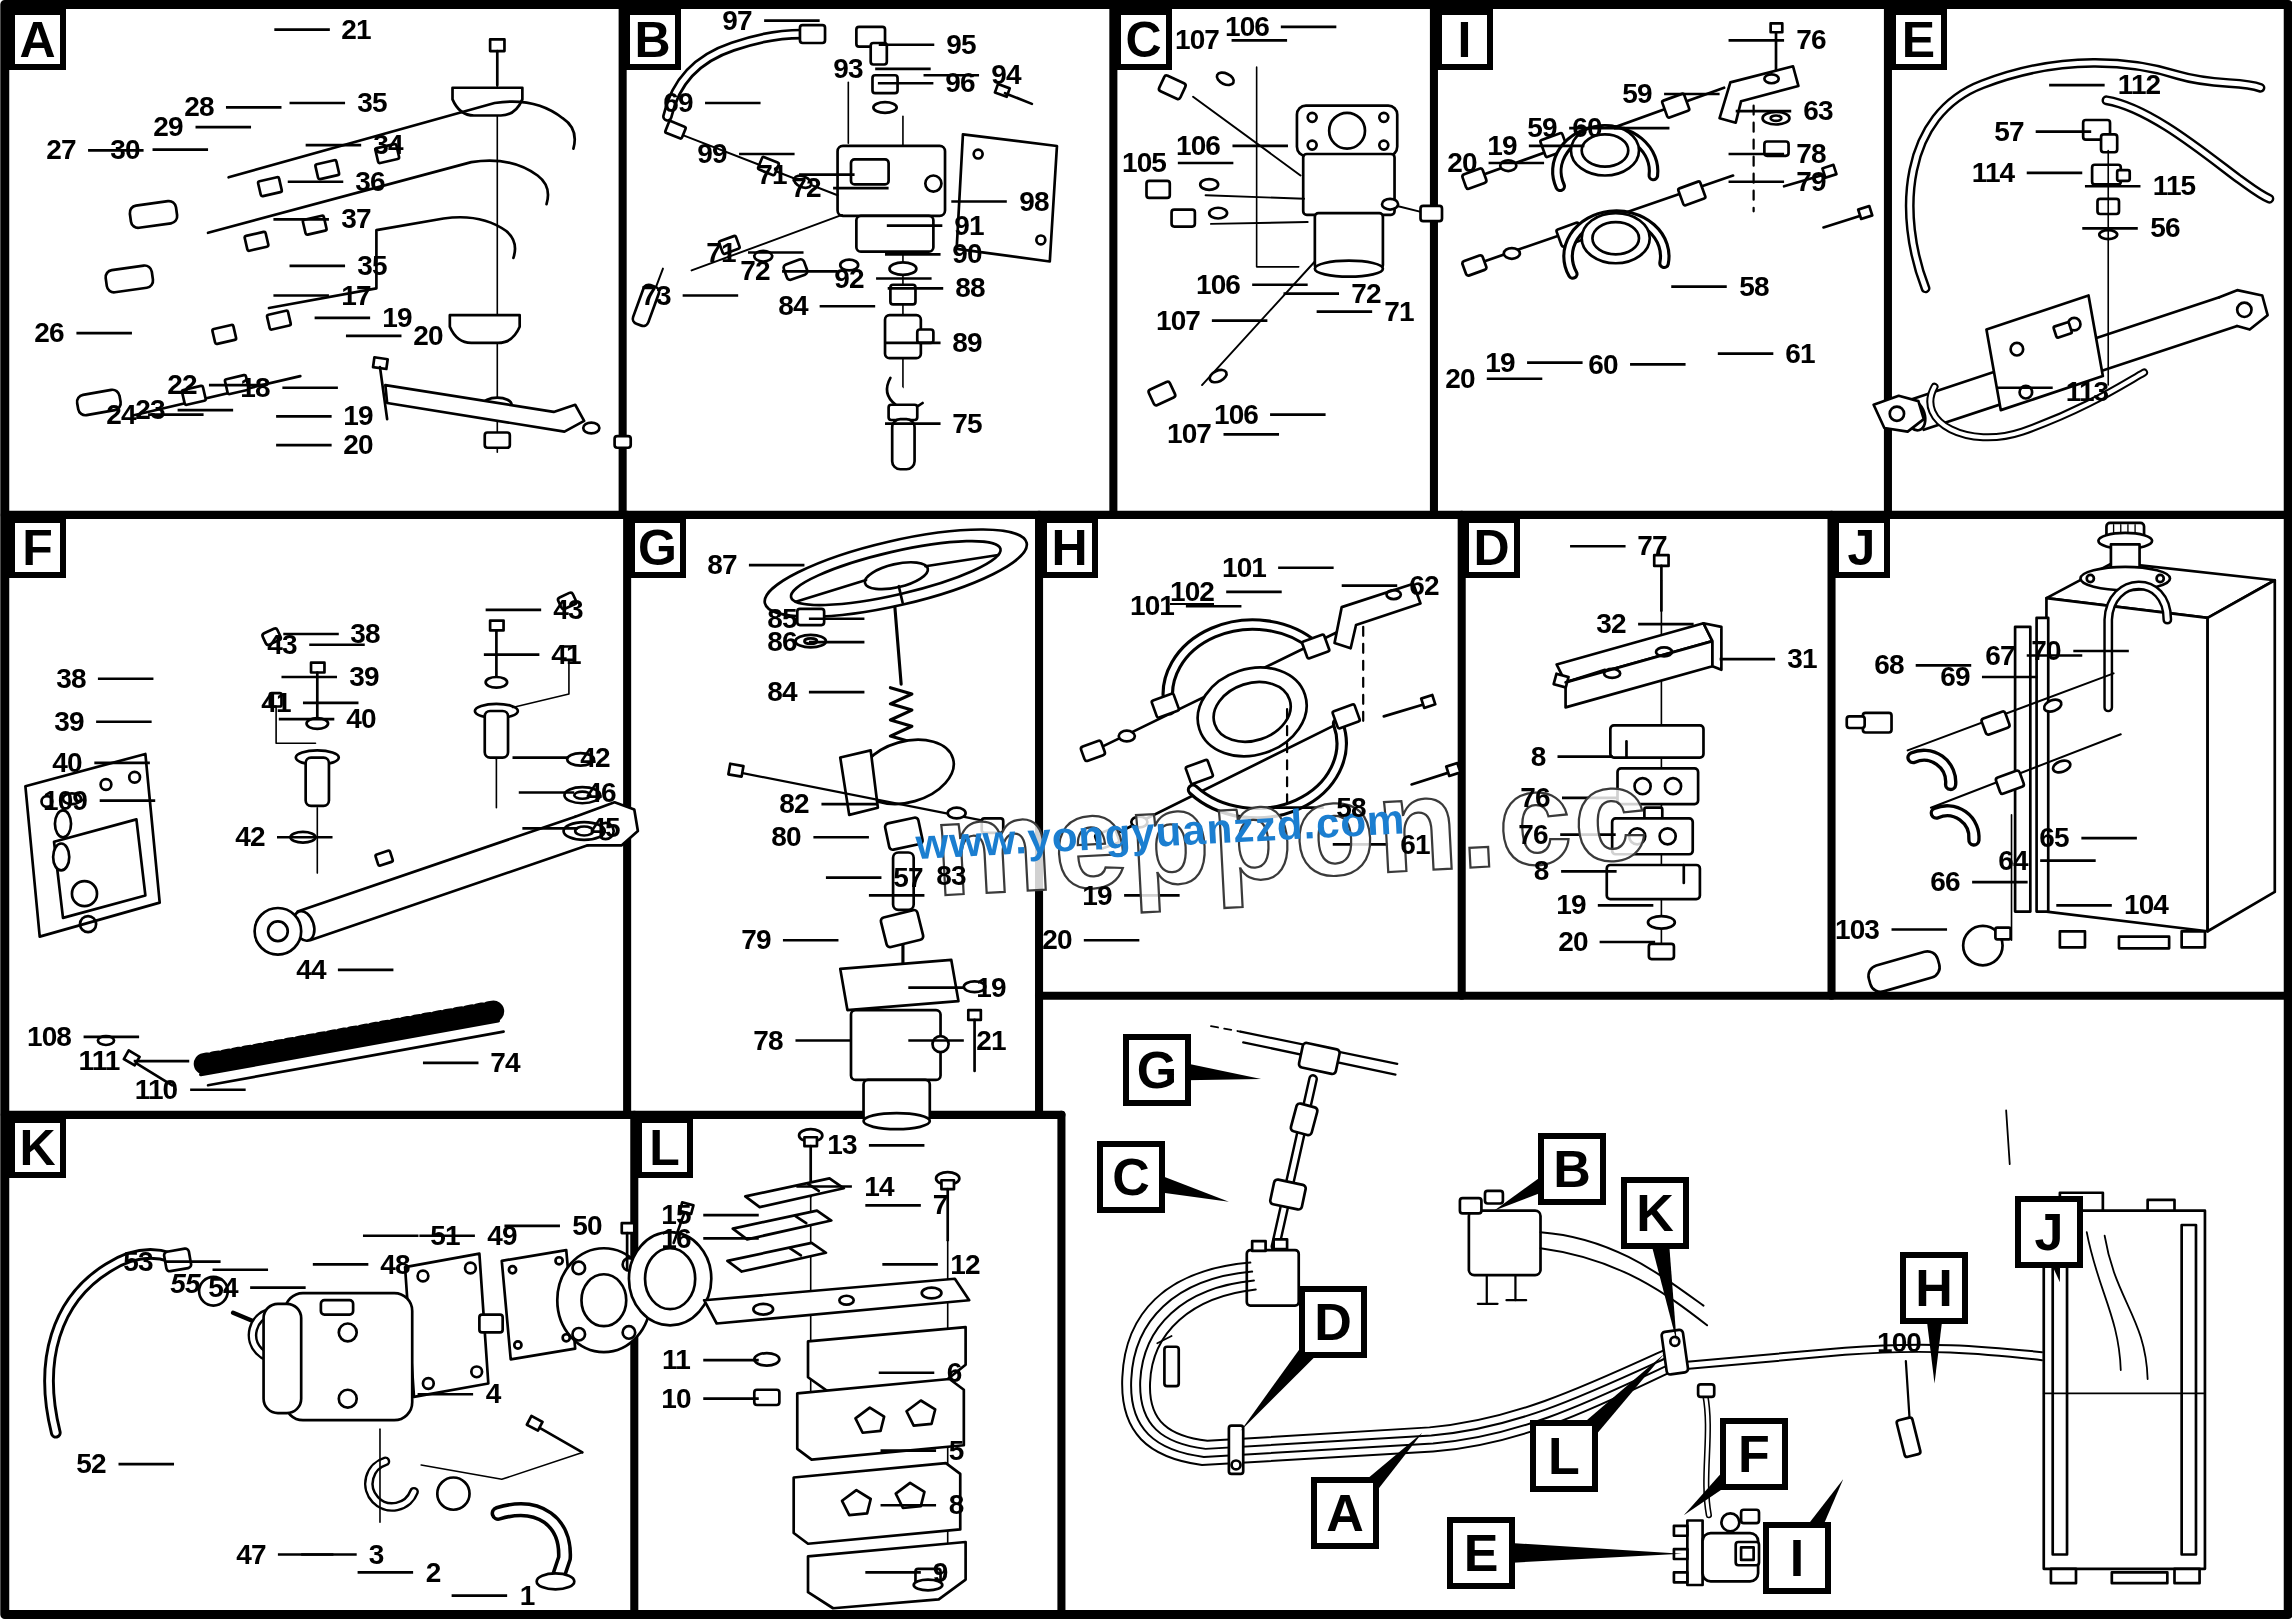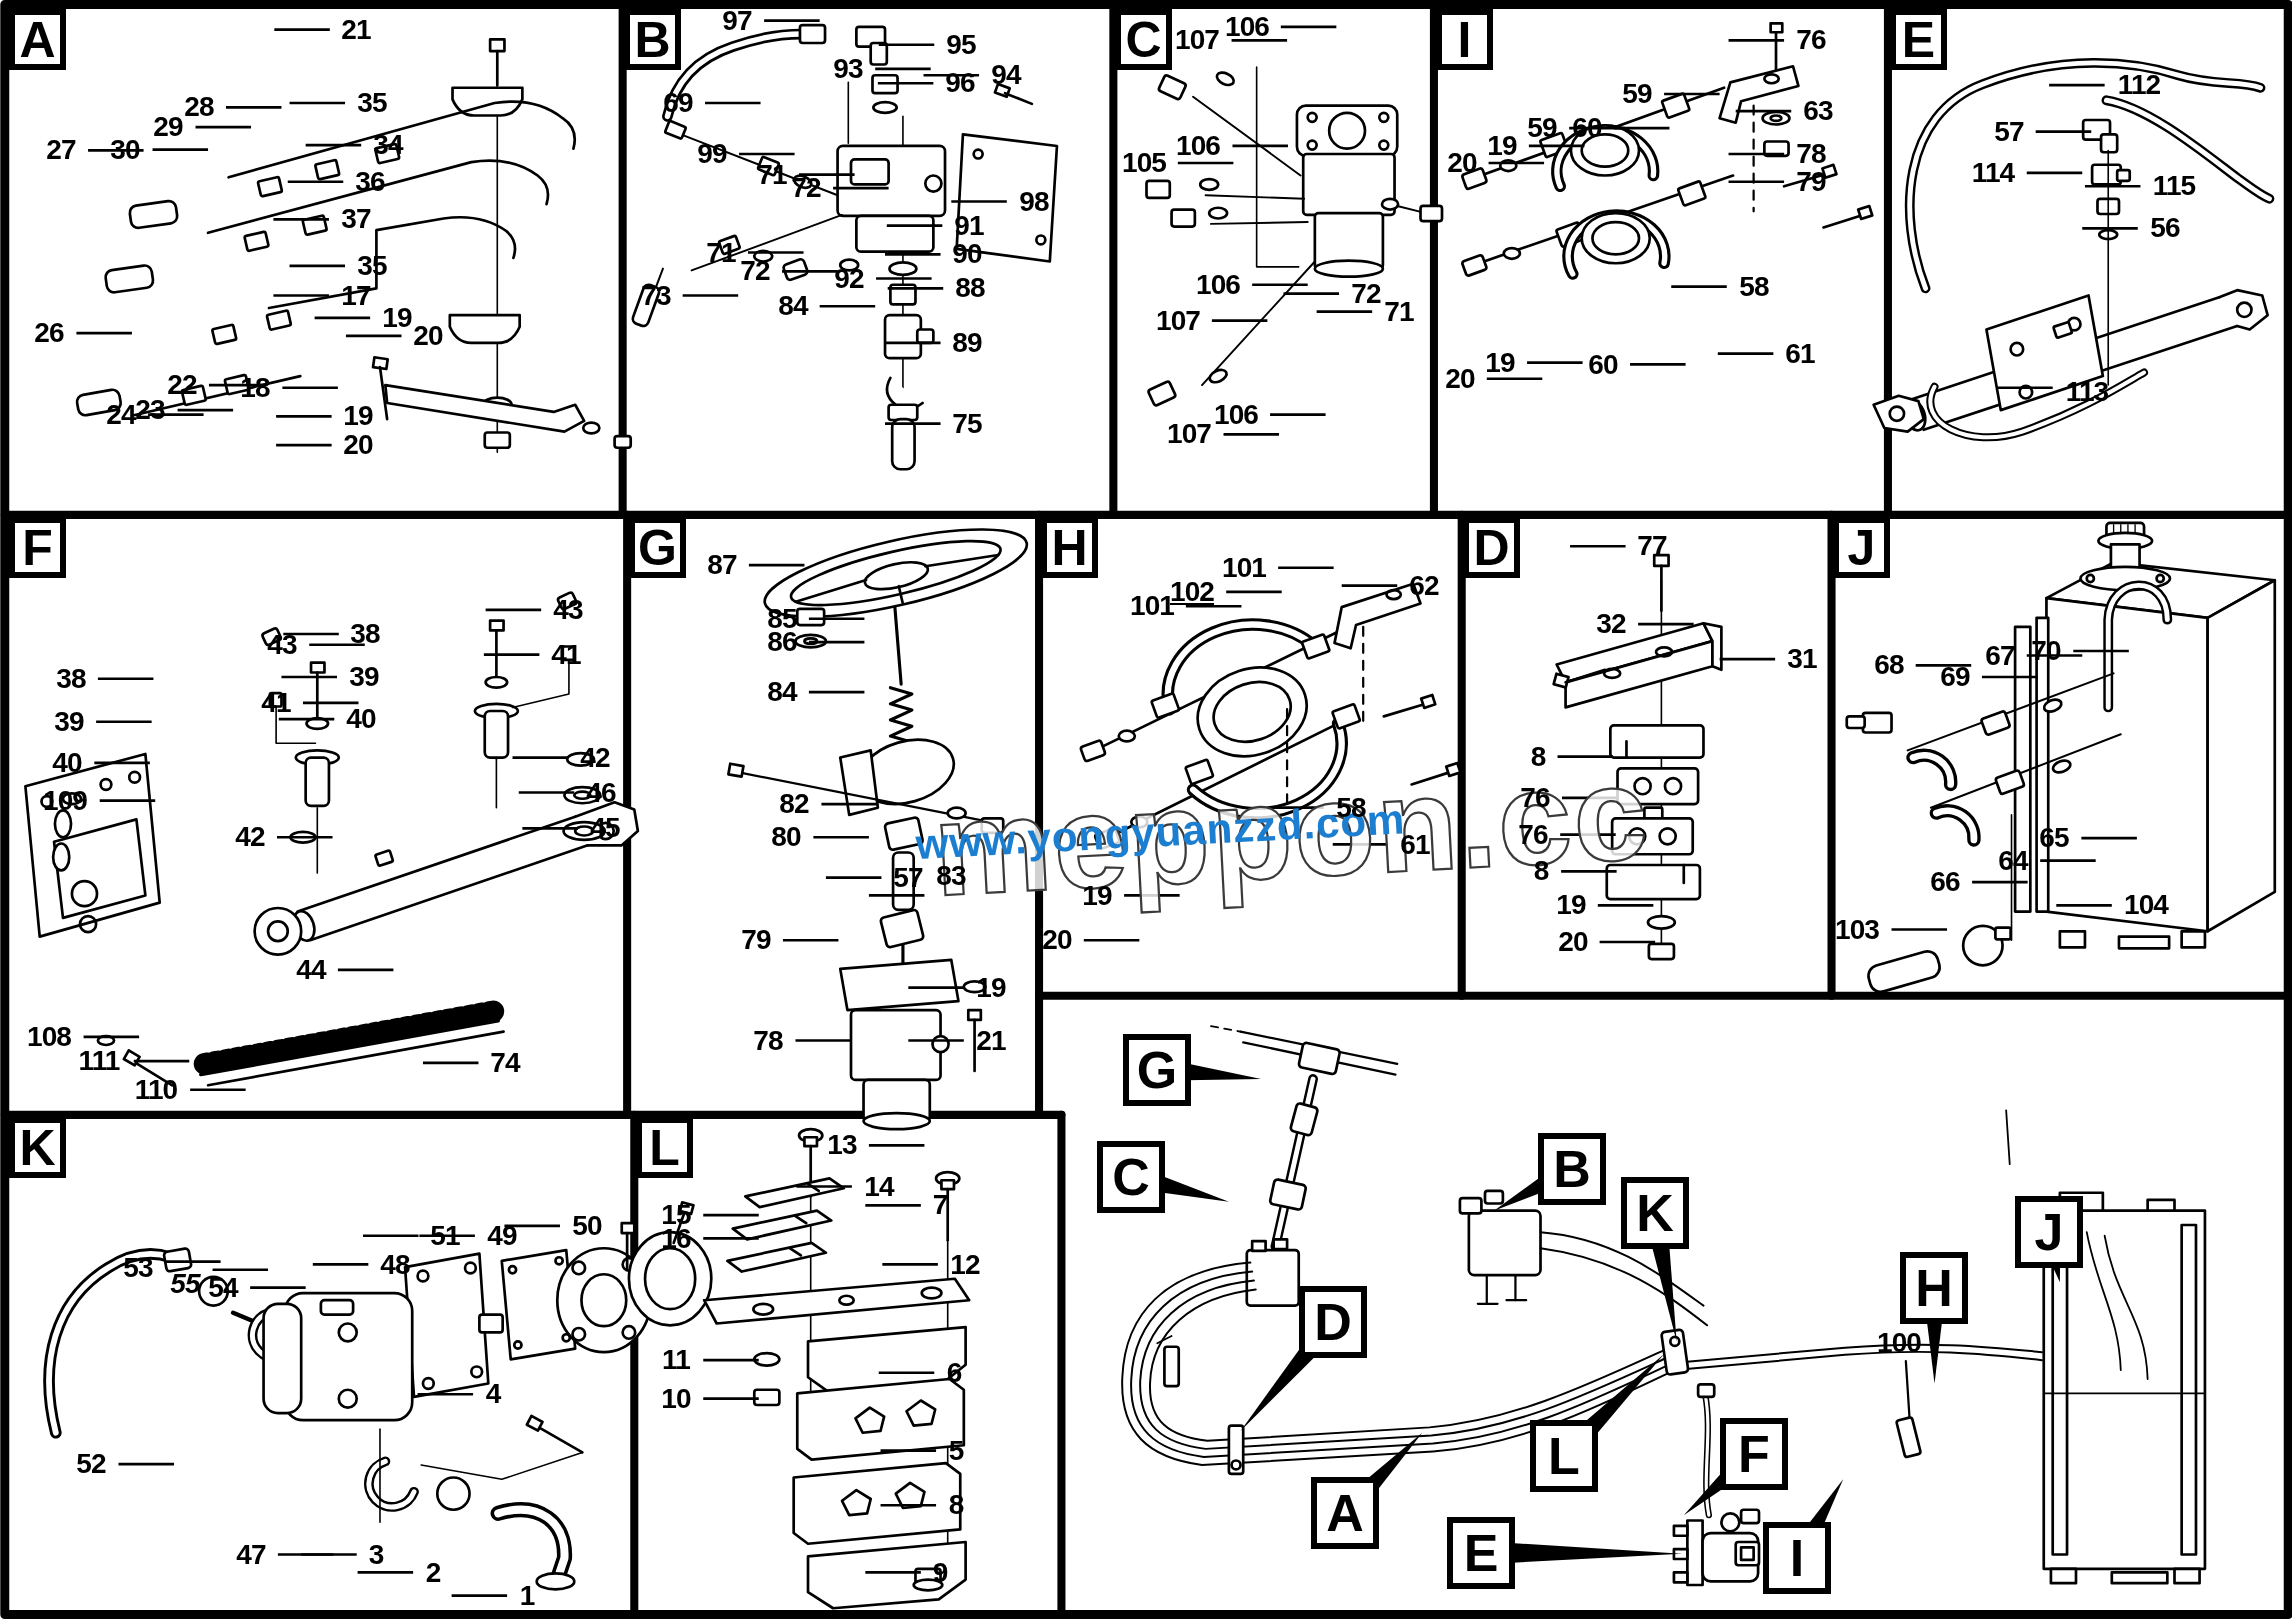--- a/index.html
+++ b/index.html
@@ -831,21 +831,21 @@
     <div class="part-label" style="left: 1889px; top: 665px;">68</div>
     <div class="part-label" style="left: 1955px; top: 677px;">69</div>
     <div class="part-label" style="left: 2000px; top: 656px;">67</div>
     <div class="part-label" style="left: 2046px; top: 651px;">70</div>
     <div class="part-label" style="left: 1945px; top: 882px;">66</div>
     <div class="part-label" style="left: 2013px; top: 861px;">64</div>
     <div class="part-label" style="left: 2054px; top: 838px;">65</div>
     <div class="part-label" style="left: 1857px; top: 930px;">103</div>
     <div class="part-label" style="left: 2146px; top: 905px;">104</div>
     <div class="panel-letter" style="left: 9px; top: 1117px; width: 57px; height: 61px;">K</div>
-    <div class="part-label" style="left: 138px; top: 1262px; margin-top: 6px;">53</div>
+    <div class="part-label" style="left: 138px; top: 1262px;">53</div>
     <div class="part-label" style="left: 185px; top: 1284px; font-style: italic;">55</div>
     <div class="part-label" style="left: 223px; top: 1288px;">54</div>
     <div class="part-label" style="left: 395px; top: 1265px;">48</div>
     <div class="part-label" style="left: 445px; top: 1236px;">51</div>
     <div class="part-label" style="left: 502px; top: 1236px;">49</div>
     <div class="part-label" style="left: 587px; top: 1226px;">50</div>
     <div class="part-label" style="left: 91px; top: 1464px;">52</div>
     <div class="part-label" style="left: 251px; top: 1555px;">47</div>
     <div class="part-label" style="left: 376px; top: 1555px;">3</div>
     <div class="part-label" style="left: 433px; top: 1573px;">2</div>

